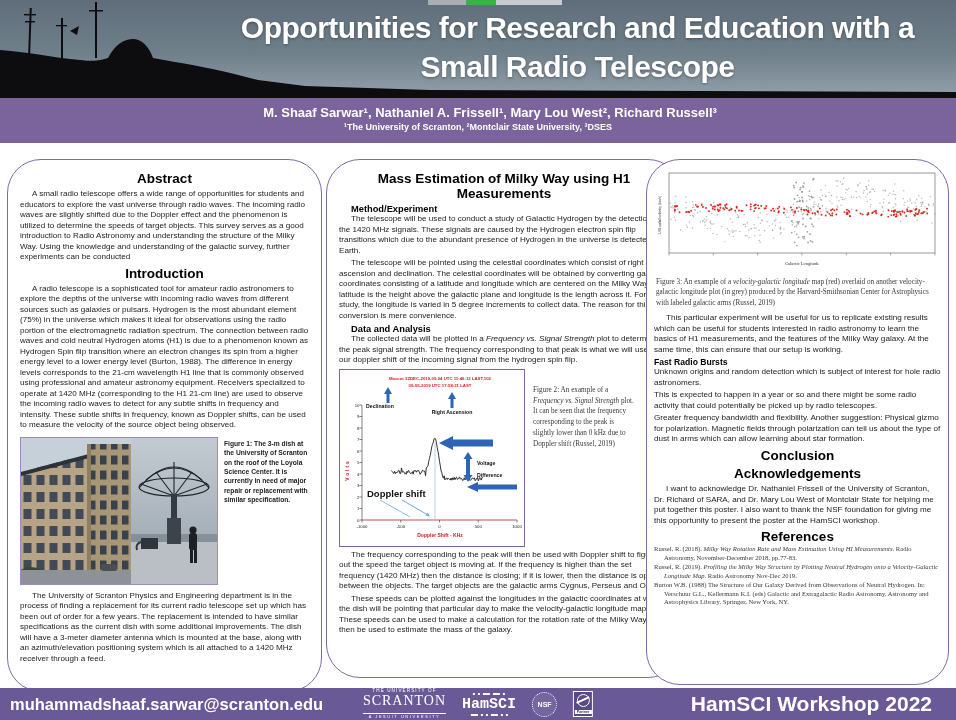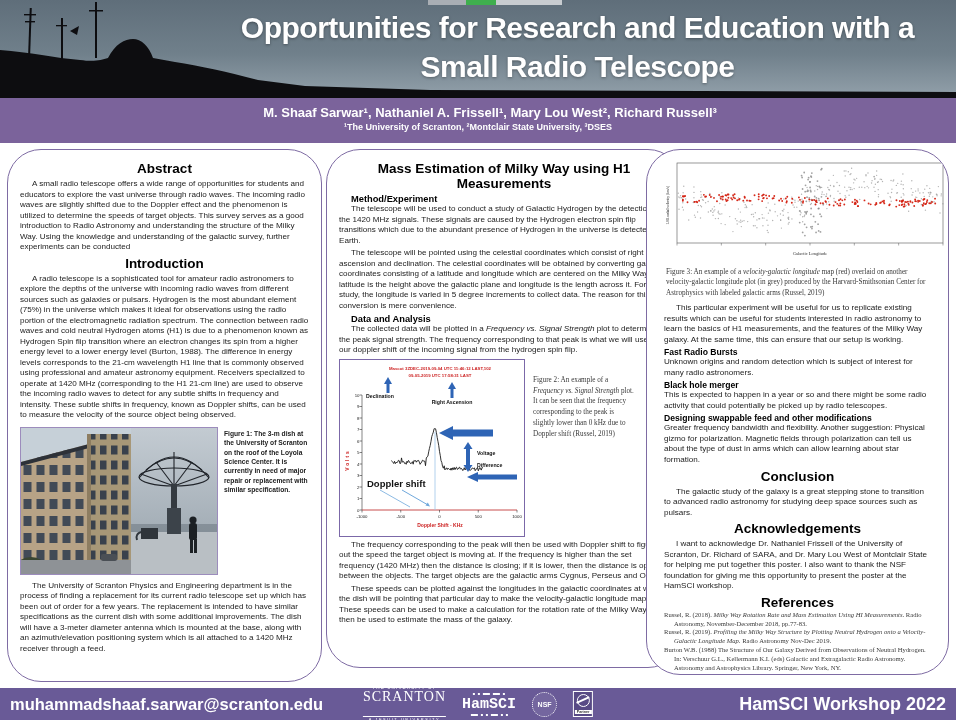--- a/index.html
+++ b/index.html
@@ -17,26 +17,26 @@
   .hero-title{position:absolute;left:205px;right:6px;top:8px;text-align:center;color:#fff;
     font-weight:700;font-size:30px;line-height:1.3;letter-spacing:-0.5px;
     text-shadow:0 1px 3px rgba(0,0,0,.35);}
 
   
   .authorbar{position:absolute;top:98px;left:0;width:956px;height:45px;background:#7b639b;color:#fff;text-align:center;}
   .authors{font-size:13px;font-weight:700;margin-top:7px;padding-left:24px;}
   .affils{font-size:9px;font-weight:700;margin-top:2px;}
 
   
-  .content{position:absolute;top:143px;left:0;width:956px;height:545px;background:#fff;}
+  .content{position:absolute;top:153px;left:0;width:956px;height:545px;background:#fff;}
   .panel{position:absolute;border:1.5px solid #7e6ba3;border-radius:34px;background:#fff;
     box-sizing:border-box;overflow:hidden;padding:8px 12px;}
   #panel-left{left:7px;top:6px;width:315px;height:533px;}
   #panel-mid{left:326px;top:6px;width:356px;height:519px;}
-  #panel-right{left:646px;top:6px;width:303px;height:526px;padding:6px 17px;}
+  #panel-right{left:646px;top:6px;width:303px;height:526px;padding:6px 7px;}
 
   h2{font-size:13.5px;font-weight:700;text-align:center;margin:3px 0 3px;color:#000;}
   h3{font-size:9.3px;font-weight:700;margin:3px 0 0;color:#000;padding-left:12px;}
   h4{font-size:8.6px;font-weight:700;margin:1px 0 0;color:#000;}
   p{font-size:8.1px;line-height:1.3;margin:0 0 2px;color:#222;}
   .indent{text-indent:12px;}
   .serif{font-family:"Liberation Serif",serif;color:#3a3a3a;}
   i{font-style:italic;}
 
   
@@ -56,25 +56,25 @@
 
   
   .fig3wrap{text-align:center;margin:4px 0 2px;}
   .fig3cap{font-size:7.2px;line-height:1.45;margin:3px 2px 5px;}
 
   .ref{font-size:6.6px;line-height:1.35;padding-left:10px;text-indent:-10px;margin:0;}
 
   
   .footer{position:absolute;bottom:0;left:0;width:956px;height:32px;background:#695a97;display:flex;align-items:center;}
   .email{margin-left:10px;font-weight:700;font-size:16.5px;color:#fff;}
-  .workshop{margin-left:auto;margin-right:10px;font-weight:700;font-size:18px;color:#fff;}
+  .workshop{margin-left:auto;margin-right:24px;font-weight:700;font-size:21px;color:#fff;}
   .logos{position:absolute;left:50%;transform:translateX(-50%);display:flex;align-items:center;gap:16px;}
   .scranton{text-align:center;color:#fff;line-height:1;}
   .sr-top{font-size:4.6px;letter-spacing:1.1px;}
-  .sr-name{font-family:"Liberation Serif",serif;font-size:14px;letter-spacing:1px;border-bottom:0.5px solid #fff;padding-bottom:12px;}
+  .sr-name{font-family:"Liberation Serif",serif;font-size:14px;letter-spacing:1px;border-bottom:0.5px solid #fff;padding-bottom:5px;}
   .sr-bot{font-size:3.9px;letter-spacing:1.6px;margin-top:1px;}
   .hamsci-wrap{text-align:center;color:#fff;}
   .morse{display:flex;gap:3px;justify-content:center;align-items:center;height:2px;margin:1px 0;}
   .m-dot{width:2px;height:2px;background:#fff;}
   .m-dash{width:7px;height:2px;background:#fff;}
   .hamsci-text{font-family:Liberation Mono, monospace;font-weight:700;font-size:15px;}
   .nsf{width:23px;height:23px;border-radius:50%;border:1.5px dotted #fff;background:rgba(255,255,255,.08);
     display:flex;align-items:center;justify-content:center;font-size:7px;font-weight:700;color:#fff;}
   .partner{width:20px;height:26px;border:1px solid #fff;background:#584a85;display:flex;flex-direction:column;
     align-items:center;justify-content:space-between;padding:2px 1px;box-sizing:border-box;}
@@ -818,28 +818,25 @@
           </g>
         <text x="146" y="95" font-size="4.5" fill="#333" text-anchor="middle" font-family="Liberation Serif,serif">Galactic Longitude</text>
         <text transform="rotate(-90 5,45)" x="5" y="45" font-size="3.6" fill="#333" text-anchor="middle" font-family="Liberation Serif,serif">LSR radial velocity (km/s)</text>
       </svg>
     </div>
     <p class="fig3cap serif"><span>Figure 3: An example of a </span><i>velocity-galactic longitude</i><span> map (red) overlaid on another velocity-galactic longitude plot (in grey) produced by the Harvard-Smithsonian Center for Astrophysics with labeled galactic arms (Russel, 2019)</span></p>
 
     <p class="indent">This particular experiment will be useful for us to replicate existing results which can be useful for students interested in radio astronomy to learn the basics of H1 measurements, and the features of the Milky Way galaxy. At the same time, this can ensure that our setup is working.</p>
 
     <h4>Fast Radio Bursts</h4>
-    <p>Unknown origins and random detection which is subject of interest for many radio astronomers.</p>
-    <h4>Black hole merger</h4>
+    <p>Unknown origins and random detection which is subject of interest for hole radio astronomers.</p>
     <p>This is expected to happen in a year or so and there might be some radio activity that could potentially be picked up by radio telescopes.</p>
-    <h4>Designing swappable feed and other modifications</h4>
     <p>Greater frequency bandwidth and flexibility. Another suggestion: Physical gizmo for polarization. Magnetic fields through polarization can tell us about the type of dust in arms which can allow learning about star formation.</p>
 
     <h2>Conclusion</h2>
-    <p class="indent">The galactic study of the galaxy is a great stepping stone to transition to advanced radio astronomy for studying deep space sources such as pulsars.</p>
 
     <h2>Acknowledgements</h2>
     <p class="indent">I want to acknowledge Dr. Nathaniel Frissell of the University of Scranton, Dr. Richard of SARA, and Dr. Mary Lou West of Montclair State for helping me put together this poster. I also want to thank the NSF foundation for giving me this opportunity to present the poster at the HamSCI workshop.</p>
 
     <h2 style="margin-bottom:1px">References</h2>
     <p class="ref serif"><span>Russel, R. (2018). </span><i>Milky Way Rotation Rate and Mass Estimation Using HI Measurements</i><span>. Radio Astronomy, November-December 2018, pp.77-83.</span></p>
     <p class="ref serif"><span>Russel, R. (2019). </span><i>Profiling the Milky Way Structure by Plotting Neutral Hydrogen onto a Velocity-Galactic Longitude Map</i><span>. Radio Astronomy Nov-Dec 2019.</span></p>
     <p class="ref serif">Burton W.B. (1988) The Structure of Our Galaxy Derived from Observations of Neutral Hydrogen. In: Verschuur G.L., Kellermann K.I. (eds) Galactic and Extragalactic Radio Astronomy. Astronomy and Astrophysics Library. Springer, New York, NY.</p>
   </div>
 </div>

